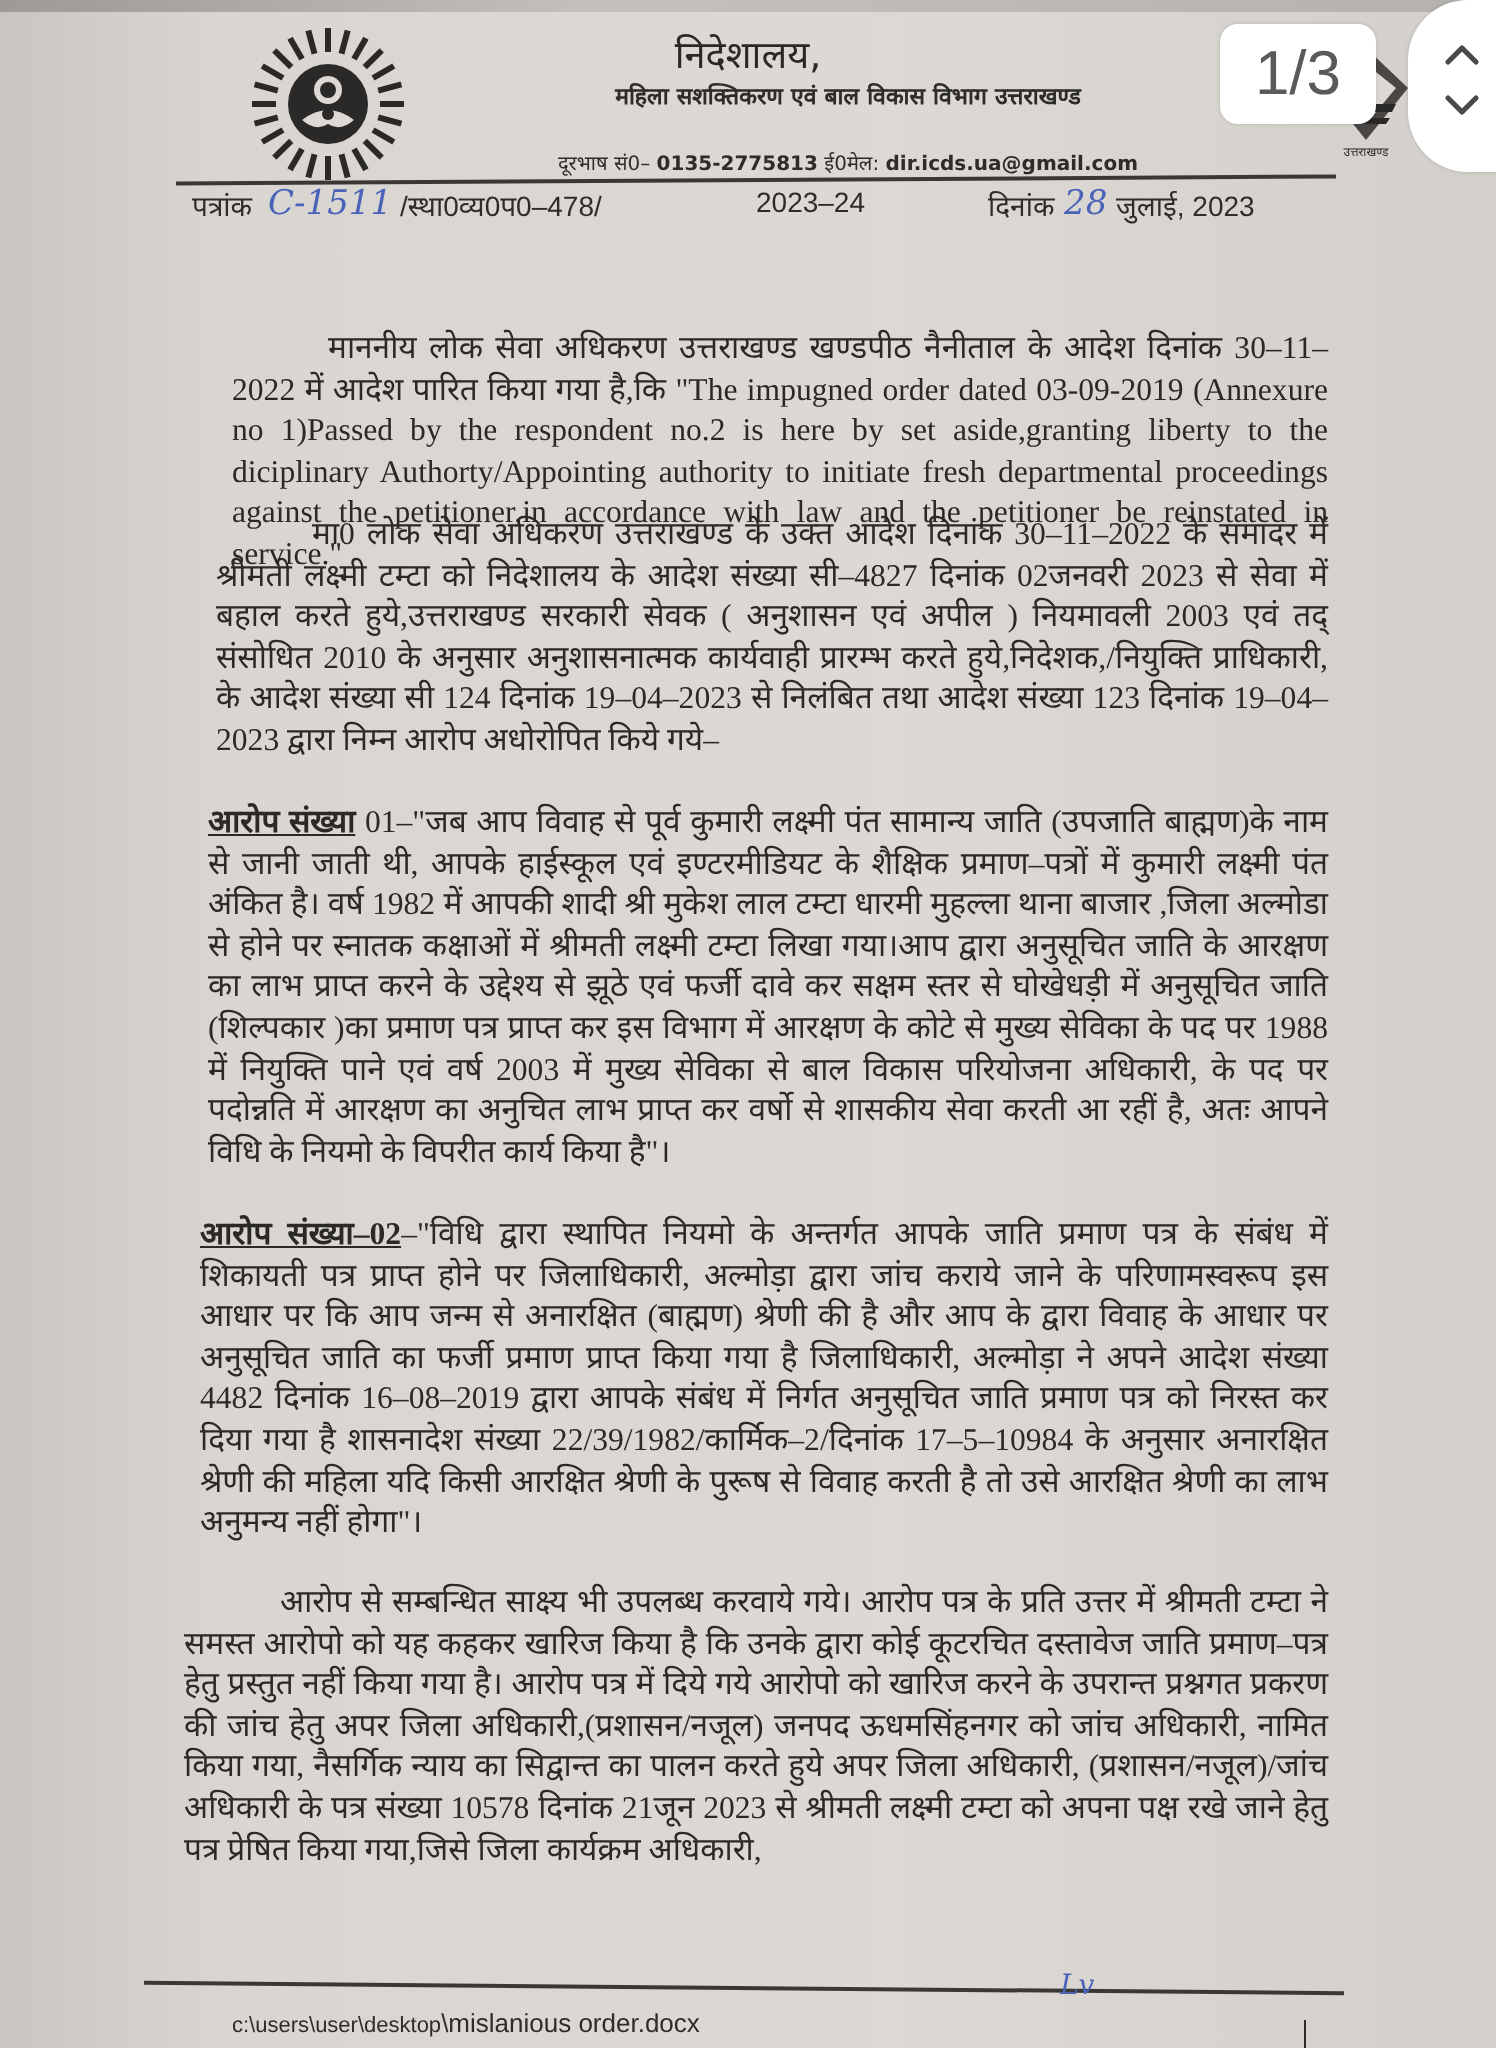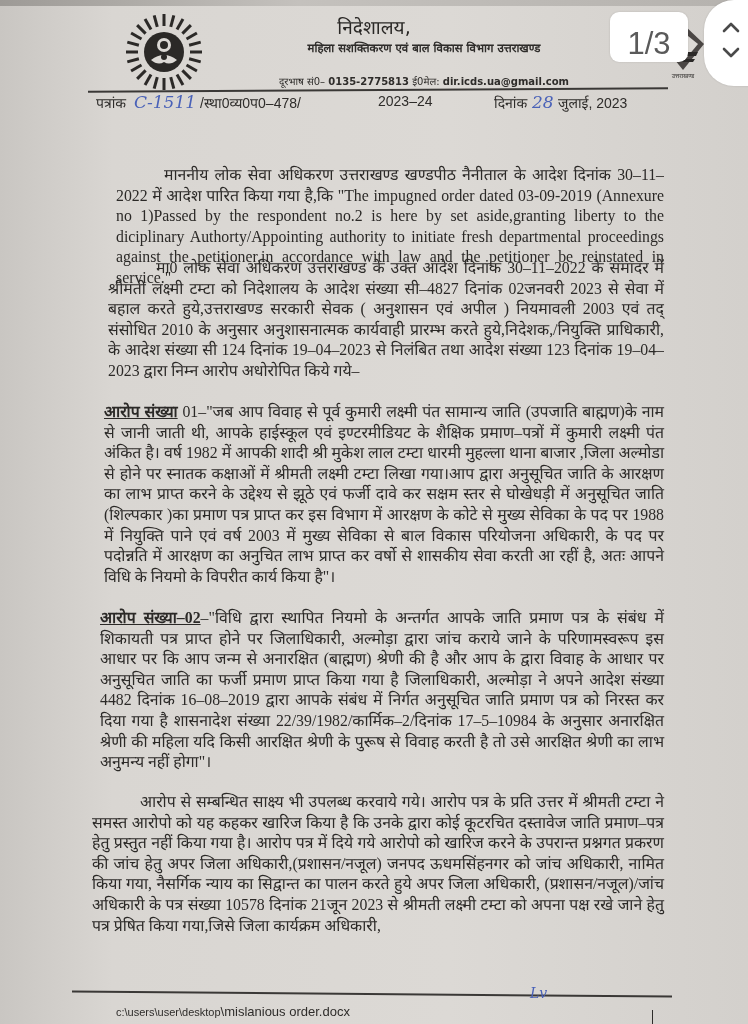--- a/index.html
+++ b/index.html
@@ -51,21 +51,21 @@
       transform: rotate(0.5deg);
     }
     .footer-path { position: absolute; left: 76px; top: 1004px; font-size: 11px; color: #2e2c2a; font-family: "Liberation Sans", sans-serif; margin-left: 40px; }
     .footer-path .big { font-size: 13px; }
     .initials { position: absolute; left: 530px; top: 985px; color: #4a62b8; font-style: italic; font-size: 14px; font-family: "DejaVu Serif", serif; }
     .tick-mark { position: absolute; left: 652px; top: 1010px; width: 1px; height: 14px; background: #2e2c2a; }
     
     .page-badge {
       position: absolute; left: 610px; top: 12px; width: 78px; height: 50px;
       background: #ffffff; border-radius: 9px;
-      display: flex; align-items: flex-end; justify-content: center;
+      display: flex; align-items: center; justify-content: center;
       font-family: "Liberation Sans", sans-serif; font-size: 31px; color: #5a5a5a;
       box-shadow: 0 0 2px rgba(0,0,0,0.15);
     }
     .nav-pill {
       position: absolute; left: 704px; top: 0; width: 60px; height: 86px;
       background: #ffffff; border-radius: 30px 0 0 30px;
       box-shadow: 0 0 2px rgba(0,0,0,0.15);
     }
     .nav-btn { position: absolute; left: 14px; width: 26px; height: 22px; display: flex; align-items: center; justify-content: center; cursor: pointer; }
     .nav-up { top: 16px; }

